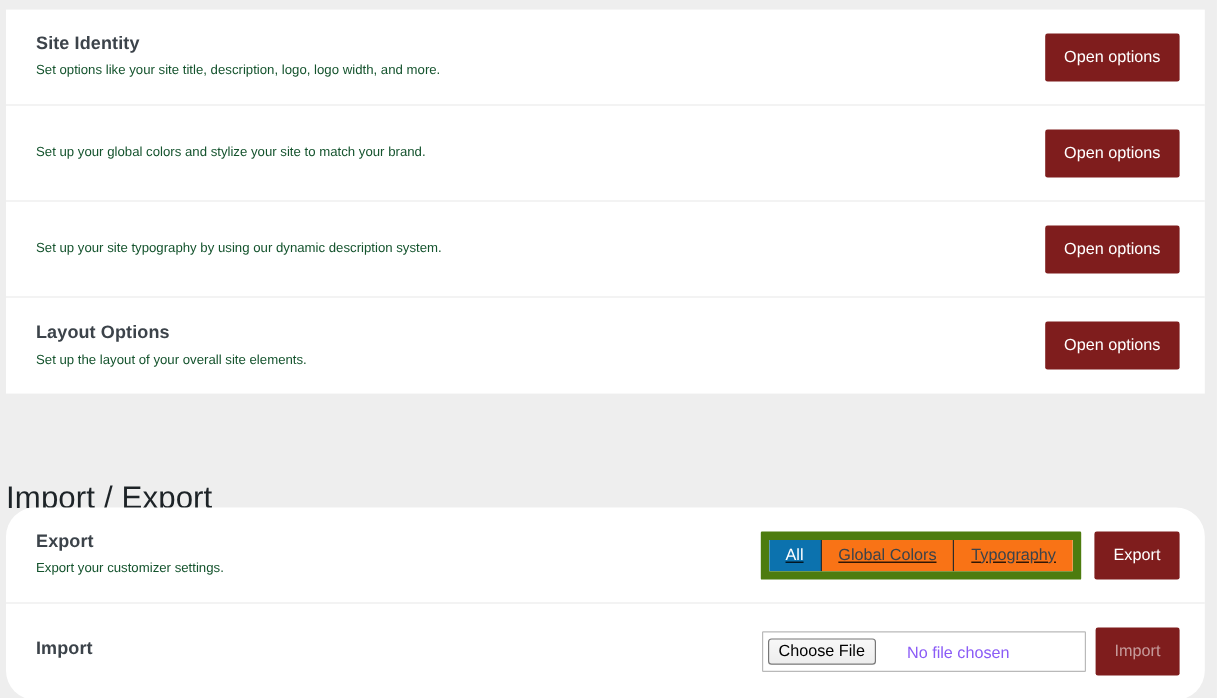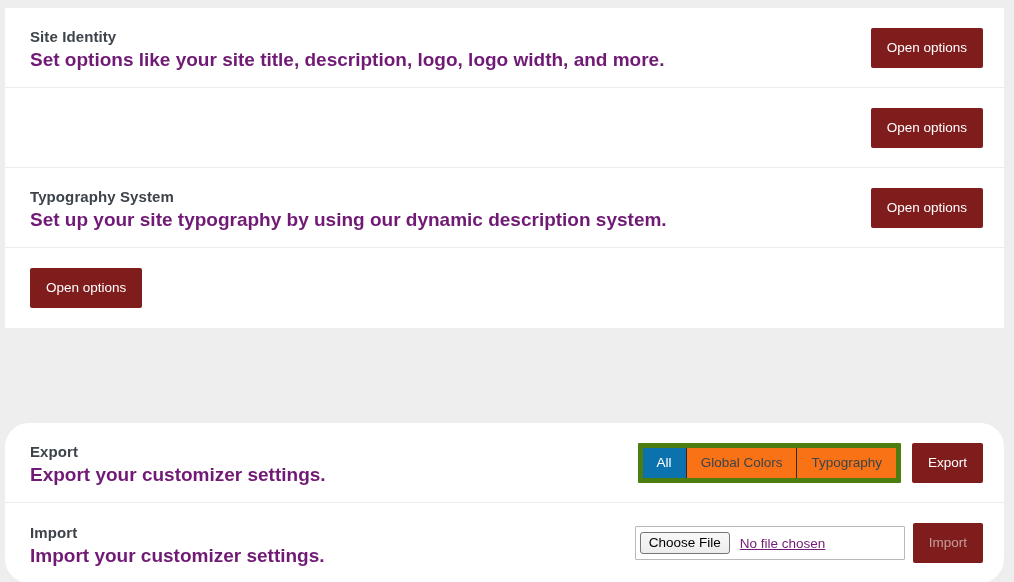--- a/index.html
+++ b/index.html
@@ -54,24 +54,24 @@
   .row-title {
     font-size: 15px;
     font-weight: bold;
     color: #3c434a;
     line-height: 19px;
     letter-spacing: 0.1px;
     margin-bottom: 5px;
   }
 
   .row-desc {
-    font-size: 19px;
-    color: #701a75;
+    font-size: 11px;
+    color: #14532d;
     line-height: 17px;
-    font-weight: bold;
+    font-weight: normal;
   }
 
   
   .btn-primary {
     display: inline-flex;
     align-items: center;
     justify-content: center;
     background: #7f1d1d;
     color: #ffffff;
     font-size: 13.5px;
@@ -110,24 +110,25 @@
   
   .right-controls {
     display: flex;
     align-items: center;
   }
 
   .segmented {
     display: inline-flex;
     align-items: stretch;
     height: 40px;
-    border: 5px solid #4d7c0f;
+    border: 7px solid #4d7c0f;
     border-radius: 1px;
     overflow: hidden;
     margin-right: 11px;
+    text-decoration: underline;
   }
 
   .seg-btn {
     display: inline-flex;
     align-items: center;
     justify-content: center;
     padding: 0 14px;
     font-size: 13.5px;
     font-family: "Liberation Sans", sans-serif;
     background: #f97316;
@@ -170,61 +171,65 @@
     background: linear-gradient(#f8f8f8, #ededed);
     border: 1px solid #767676;
     border-radius: 3px;
     cursor: pointer;
     white-space: nowrap;
     line-height: 1;
   }
 
   .file-name {
     font-size: 13.5px;
-    color: #701a75;
-    margin-left: 10px;
-    white-space: nowrap;
-    text-decoration: underline;
+    color: #8b5cf6;
+    margin-left: 26px;
+    white-space: nowrap;
   }
 </style>
 </head>
 <body>
 
 <div class="page">
 
   <div class="card" id="options-card">
 
     <div class="row">
       <div class="row-text">
         <div class="row-title">Site Identity</div>
         <div class="row-desc">Set options like your site title, description, logo, logo width, and more.</div>
       </div>
       <button class="btn-primary" id="open-options-btn-0">Open options</button>
     </div>
 
     <div class="row">
       <div class="row-text">
+        <div class="row-desc">Set up your global colors and stylize your site to match your brand.</div>
       </div>
       <button class="btn-primary" id="open-options-btn-1">Open options</button>
     </div>
 
     <div class="row">
       <div class="row-text">
-        <div class="row-title">Typography System</div>
         <div class="row-desc">Set up your site typography by using our dynamic description system.</div>
       </div>
       <button class="btn-primary" id="open-options-btn-2">Open options</button>
     </div>
 
     <div class="row">
+      <div class="row-text">
+        <div class="row-title">Layout Options</div>
+        <div class="row-desc">Set up the layout of your overall site elements.</div>
+      </div>
       <button class="btn-primary" id="open-options-btn-3">Open options</button>
     </div>
 
   </div>
 
+  <h2 class="section-heading">Import / Export</h2>
 
   <div class="card" id="importexport-card">
 
     <div class="row">
       <div class="row-text">
         <div class="row-title">Export</div>
         <div class="row-desc">Export your customizer settings.</div>
       </div>
 
       <div class="right-controls">
@@ -233,21 +238,20 @@
           <button class="seg-btn">Global Colors</button>
           <button class="seg-btn">Typography</button>
         </div>
         <button class="btn-primary">Export</button>
       </div>
     </div>
 
     <div class="row">
       <div class="row-text">
         <div class="row-title">Import</div>
-        <div class="row-desc">Import your customizer settings.</div>
       </div>
 
       <div class="right-controls">
         <div class="file-field">
           <span class="choose-file-btn">Choose File</span>
           <span class="file-name">No file chosen</span>
         </div>
         <button class="btn-primary is-disabled">Import</button>
       </div>
     </div>

